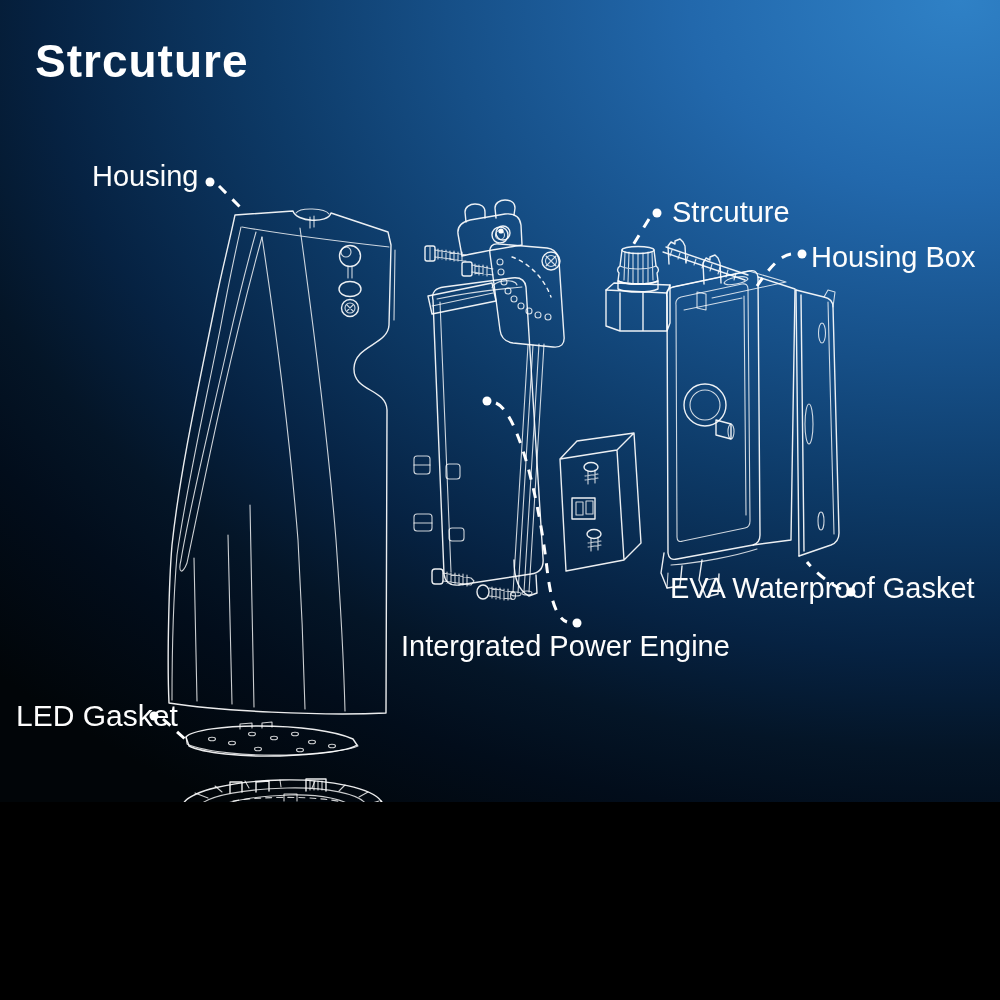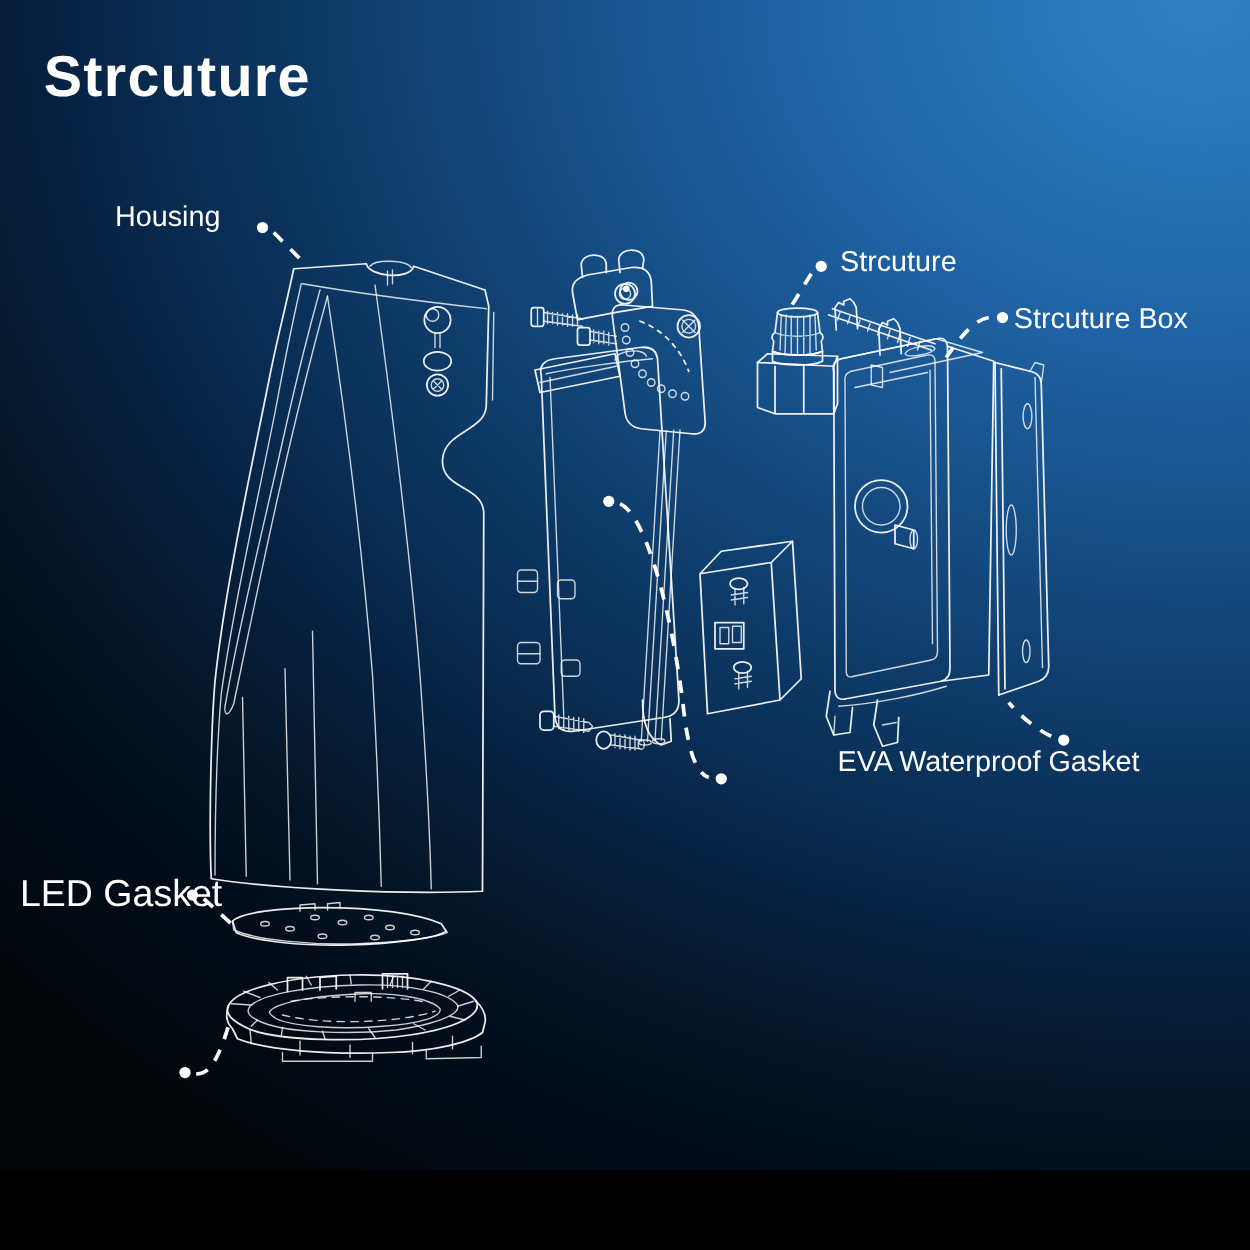--- a/index.html
+++ b/index.html
@@ -1,56 +1,57 @@
 <!DOCTYPE html>
 <html><head>
 <meta charset="utf-8">
 <style>
   html,body{margin:0;padding:0;background:#000;}
   .stage{
-    position:relative;width:1000px;height:936px;overflow:hidden;
+    position:relative;width:1000px;height:802px;overflow:hidden;
     font-family:"Liberation Sans", sans-serif;
     background:
       radial-gradient(135% 120% at 96% 0%,
         #2f81c6 0%, #2268ac 20%, #164f87 38%, #0d3a67 52%,
         #062242 68%, #041527 78%, #020d1b 86%, #010508 100%);
   }
   .title{
     position:absolute;left:35px;top:36px;
     font-size:46px;font-weight:bold;color:#ffffff;line-height:1.1;
     letter-spacing:1px;
   }
   .part-label{
-    position:absolute;color:#fdfdfd;font-size:23px;font-weight:400;
+    position:absolute;color:#fdfdfd;font-size:29px;font-weight:400;
     line-height:1.1;white-space:nowrap;
   }
   #lbl-housing{left:92px;top:161px;}
   #lbl-photocell{left:672px;top:197px;}
   #lbl-junction{left:811px;top:242px;}
-  #lbl-eva{left:670px;top:597px;}
+  #lbl-eva{left:670px;top:573px;}
   #lbl-power{left:401px;top:631px;}
   #lbl-led{left:16px;top:699px;font-size:30px;}
   #lbl-lens{left:17px;top:877px;font-size:30px;}
   svg{position:absolute;left:0;top:0;}
   .ln{fill:none;stroke:#ffffff;stroke-opacity:.92;stroke-width:1.4;stroke-linecap:round;stroke-linejoin:round;}
   .thin{stroke-width:1.1;stroke-opacity:.8;}
   .leader{fill:none;stroke:#ffffff;stroke-width:3;stroke-dasharray:10 9;stroke-linecap:butt;}
   .dot{fill:#ffffff;stroke:none;}
 </style>
 </head>
 <body>
 
 <div class="stage">
 
   <div class="title">Strcuture</div>
 
   <div class="part-label" id="lbl-housing">Housing</div>
   <div class="part-label" id="lbl-photocell">Strcuture</div>
-  <div class="part-label" id="lbl-junction">Strcuture Box</div>
+  <div class="part-label" id="lbl-junction">Housing Box</div>
   <div class="part-label" id="lbl-eva">EVA Waterproof Gasket</div>
+  <div class="part-label" id="lbl-power">Intergrated Power Engine</div>
   <div class="part-label" id="lbl-led">LED Gasket</div>
 
   <svg width="1000" height="1000" viewBox="0 0 1000 1000">
 
     <g>
       <path class="ln" d="M235 215 L293 211 C296 222 328 224 331 213 L388 232 L391 245 L389 325 C388 345 355 345 354 368 C353 392 386 388 387 410 L386 713 C320 716 220 711 169 703 C167 660 169 580 172 545 C180 470 200 380 216 300 C222 270 228 248 235 215 Z"></path>
       <path class="ln thin" d="M242 227 C300 237 345 242 389 247"></path>
       <path class="ln thin" d="M296 213 C300 207 325 208 329 214"></path>
       <path class="ln thin" d="M310 217 L310 228 M314 216 L314 227"></path>
       <path class="ln thin" d="M395 250 L394 320"></path>

